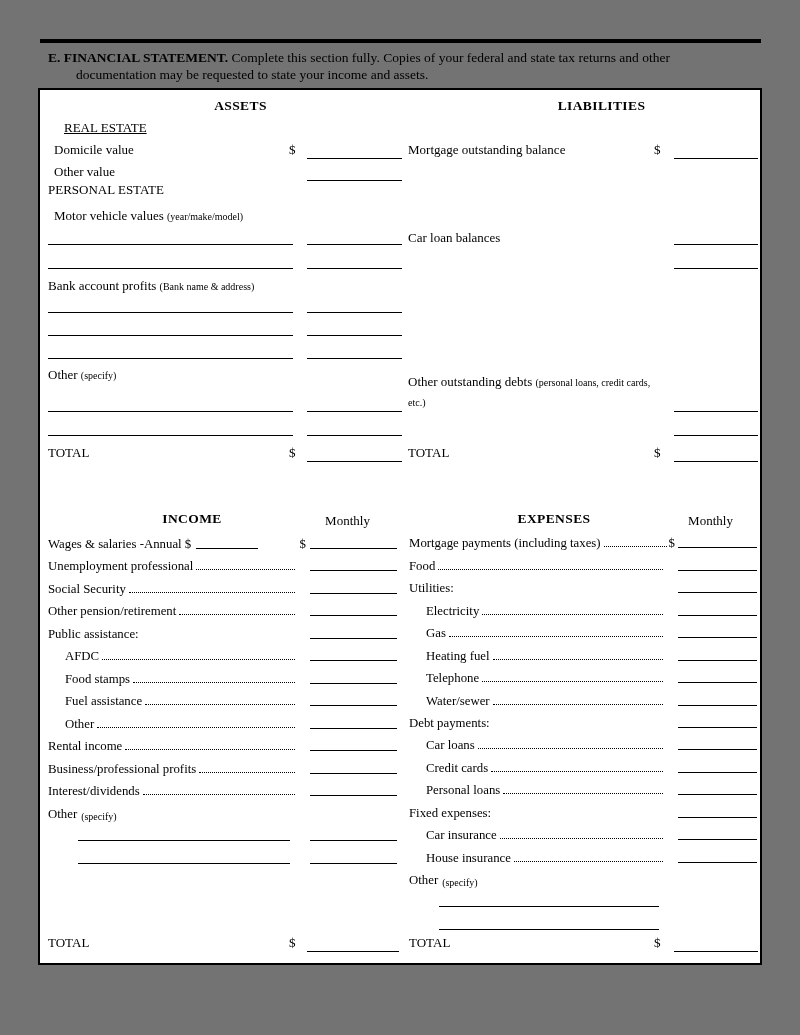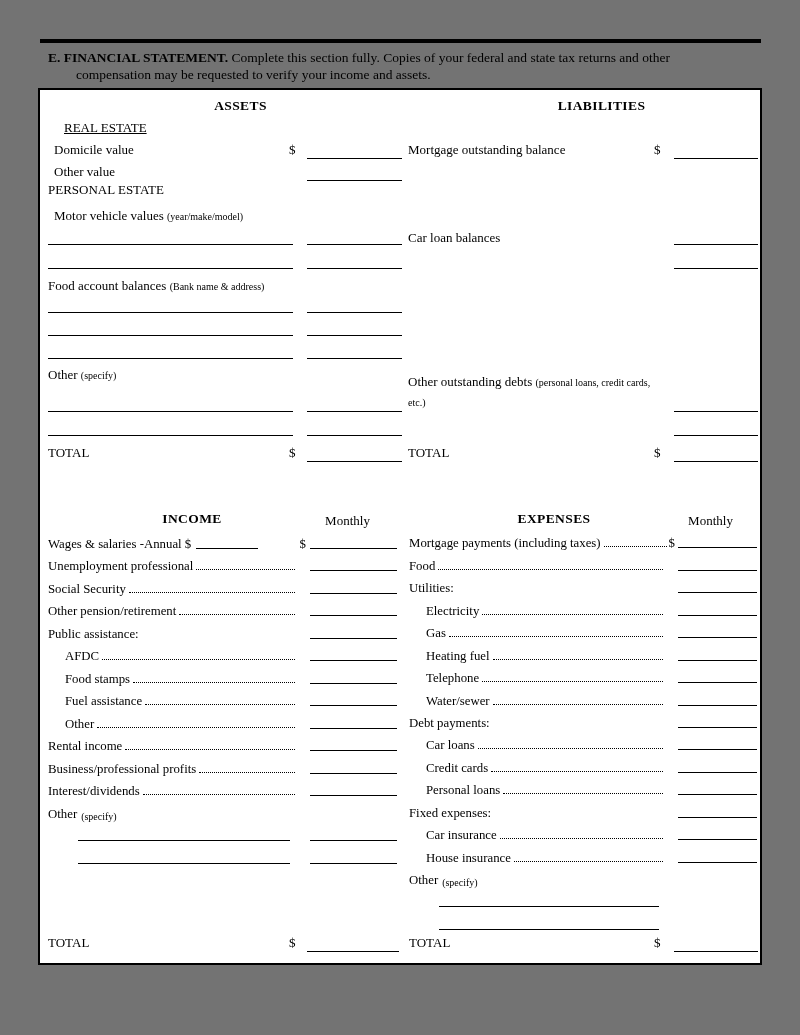--- a/index.html
+++ b/index.html
@@ -41,21 +41,21 @@
 <div class="page">
 
   <div class="top-rule"></div>
 
   <div class="header">
     <div>
       <span class="hbold">E.</span>
       <span class="hbold">FINANCIAL STATEMENT.</span>
       <span>Complete this section fully.  Copies of your federal and state tax returns and other</span>
     </div>
-    <div class="hline2">compensation may be requested to verify your income and assets.</div>
+    <div class="hline2">documentation may be requested to state your income and assets.</div>
   </div>
 
   <div class="formbox">
 
     <div class="abs colhead" style="left:0;top:8px;width:361px;">ASSETS</div>
     <div class="abs colhead" style="left:361px;top:8px;width:361px;">LIABILITIES</div>
 
     <div class="abs" style="left:24px;top:30px;text-decoration:underline;">REAL ESTATE</div>
 
     <div class="abs" style="left:14px;top:52px;">Domicile value</div>
@@ -70,21 +70,21 @@
     <div class="abs" style="left:14px;top:118px;">
       <span>Motor vehicle values</span>
       <span class="sm">(year/make/model)</span>
     </div>
     <div class="line" style="left:8px;top:154px;width:245px;"></div>
     <div class="line" style="left:267px;top:154px;width:95px;"></div>
     <div class="line" style="left:8px;top:178px;width:245px;"></div>
     <div class="line" style="left:267px;top:178px;width:95px;"></div>
 
     <div class="abs" style="left:8px;top:188px;">
-      <span>Food account balances</span>
+      <span>Bank account profits</span>
       <span class="sm">(Bank name &amp;  address)</span>
     </div>
     <div class="line" style="left:8px;top:222px;width:245px;"></div>
     <div class="line" style="left:267px;top:222px;width:95px;"></div>
     <div class="line" style="left:8px;top:245px;width:245px;"></div>
     <div class="line" style="left:267px;top:245px;width:95px;"></div>
     <div class="line" style="left:8px;top:268px;width:245px;"></div>
     <div class="line" style="left:267px;top:268px;width:95px;"></div>
 
     <div class="abs" style="left:8px;top:277px;">

